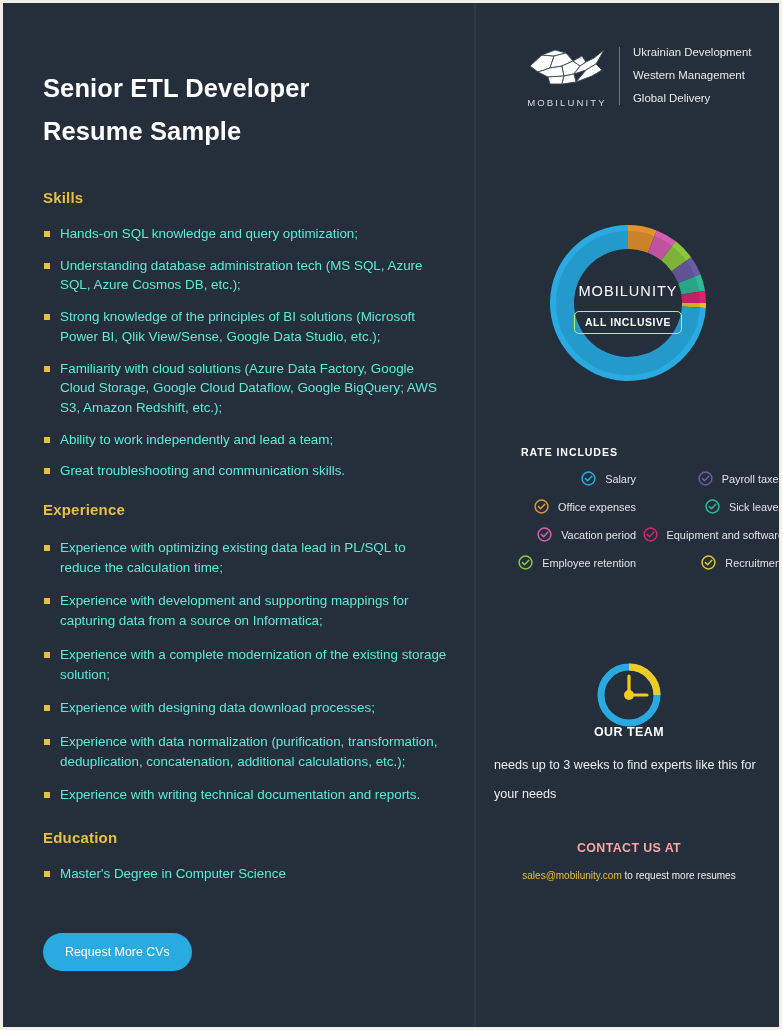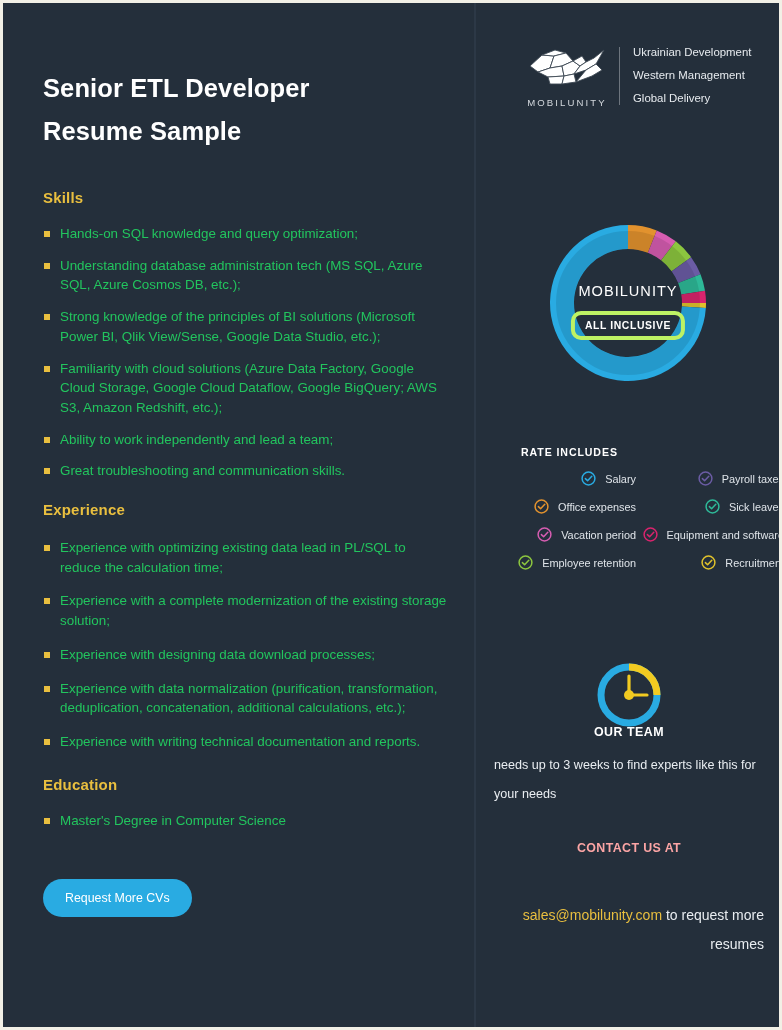--- a/index.html
+++ b/index.html
@@ -36,21 +36,21 @@
   }
   .section-head {
     color:#e9bf3f;
     font-size:15px;
     font-weight:bold;
     letter-spacing:.2px;
   }
   ul.bullets { list-style:none; }
   ul.bullets li {
     position:relative;
-    color:#22c55e;
+    color:#5eead4;
     font-size:13.4px;
     line-height:19.7px;
     padding-left:17px;
     margin-bottom:12px;
   }
   ul.bullets li::before {
     content:"";
     position:absolute;
     left:1px; top:7px;
     width:6px; height:6px;
@@ -105,22 +105,22 @@
   
   #donut-wrap { position:absolute; left:32px; top:182px; width:240px; height:238px; }
   #donut-center-title {
     position:absolute; left:0; top:98px; width:100%;
     text-align:center; color:#ffffff;
     font-size:14.6px; letter-spacing:1px;
   }
   #donut-badge {
     position:absolute; left:50%; top:126px;
     transform:translateX(-50%);
-    border:4px solid #bef264;
-    border-radius:10px;
+    border:1px solid #bef264;
+    border-radius:5px;
     color:#ffffff;
     font-size:10.4px;
     font-weight:bold;
     letter-spacing:.6px;
     padding:5px 10px;
     white-space:nowrap;
   }
   
   #rate-head {
     position:absolute; left:45px; top:443px;
@@ -150,23 +150,23 @@
     position:absolute; left:18px; top:748px; width:270px;
     color:#e9edf1;
     font-size:12.6px; line-height:29px;
   }
   #contact-head {
     position:absolute; left:0; top:838px; width:100%;
     text-align:center; color:#fca5a5;
     font-size:12.4px; font-weight:bold; letter-spacing:.4px;
   }
   #contact-text {
-    position:absolute; left:18px; top:898px; width:270px;
-    text-align:right; color:#e9edf1;
-    font-size:14px; line-height:29px;
+    position:absolute; left:18px; top:858px; width:270px;
+    text-align:center; color:#e9edf1;
+    font-size:10px; line-height:29px;
   }
   #contact-email { color:#e9bf3f; text-decoration:none; }
 </style>
 </head>
 <body>
 
 <div id="page">
 
   <div id="left">
 
@@ -181,20 +181,21 @@
         <li>Understanding database administration tech (MS SQL, Azure SQL, Azure Cosmos DB, etc.);</li>
         <li>Strong knowledge of the principles of BI solutions (Microsoft Power BI, Qlik View/Sense, Google Data Studio, etc.);</li>
         <li>Familiarity with cloud solutions (Azure Data Factory, Google Cloud Storage, Google Cloud Dataflow, Google BigQuery; AWS S3, Amazon Redshift, etc.);</li>
         <li>Ability to work independently and lead a team;</li>
         <li>Great troubleshooting and communication skills.</li>
       </ul>
 
     <div id="exp-head" class="section-head">Experience</div>
     <ul id="exp-list" class="bullets">
         <li>Experience with optimizing existing data lead in PL/SQL to reduce the calculation time;</li>
+        <li>Experience with development and supporting mappings for capturing data from a source on Informatica;</li>
         <li>Experience with a complete modernization of the existing storage solution;</li>
         <li>Experience with designing data download processes;</li>
         <li>Experience with data normalization (purification, transformation, deduplication, concatenation, additional calculations, etc.);</li>
         <li>Experience with writing technical documentation and reports.</li>
       </ul>
 
     <div id="edu-head" class="section-head">Education</div>
     <ul id="edu-list" class="bullets">
         <li>Master's Degree in Computer Science</li>
       </ul>

